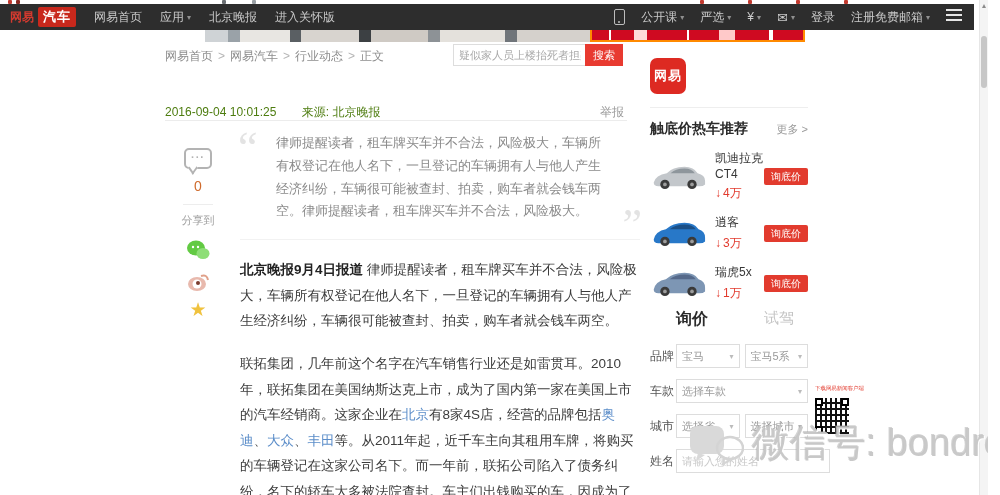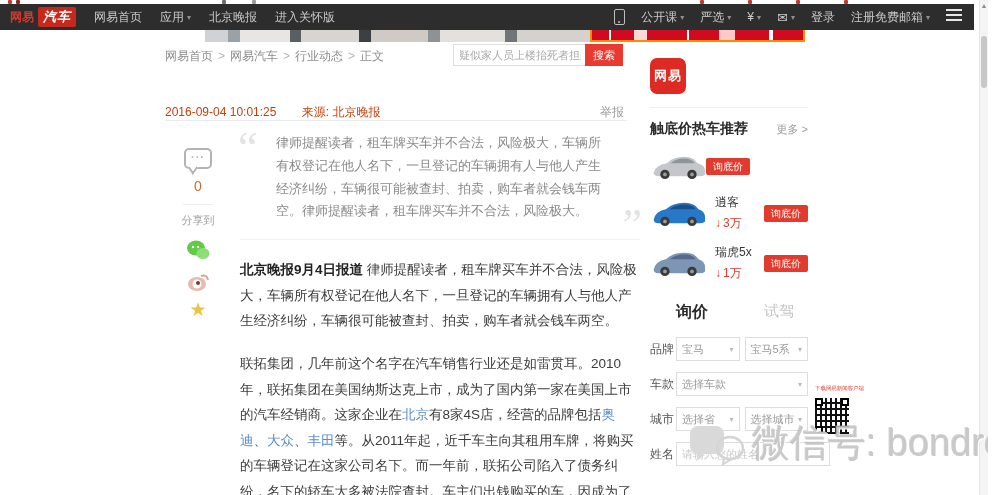--- a/index.html
+++ b/index.html
@@ -9,21 +9,21 @@
   
   .top-strip{position:absolute;left:0;top:0;width:100%;height:4px;background:#fff;}
   .top-strip i{position:absolute;top:0;width:4px;height:4px;border-radius:1px;}
 
   
   .navbar{position:absolute;left:0;top:4px;right:14px;height:26px;background:#2d2d2d;
           display:flex;align-items:center;padding:0 0 0 10px;box-sizing:border-box;}
   .nav-left{display:flex;align-items:center;gap:18px;}
   .logo{display:flex;align-items:center;gap:4px;}
   .logo-prefix{color:#d43a2f;font-weight:bold;font-size:12px;}
-  .logo-box{background:#c8281c;color:#fff;font-weight:bold;font-size:13px;padding:1px 5px;border-radius:2px;letter-spacing:1px;font-style:italic;}
+  .logo-box{background:#c8281c;color:#fff;font-weight:bold;font-size:13px;padding:1px 5px;border-radius:2px;letter-spacing:1px;}
   .nav-link{color:#c9c9c9;font-size:12px;cursor:pointer;display:flex;align-items:center;gap:3px;}
   .caret{font-size:8px;color:#8f8f8f;}
   .nav-right{margin-left:auto;display:flex;gap:16px;padding-right:12px;}
   .phone-ic{width:9px;height:14px;border:1px solid #bdbdbd;border-radius:2px;position:relative;}
   .phone-ic:after{content:"";position:absolute;left:3px;bottom:1px;width:2px;height:2px;background:#bdbdbd;border-radius:50%;}
   .mail-ic{color:#c9c9c9;font-size:13px;}
   .burger{width:16px;height:2px;background:#e6e6e6;box-shadow:0 5px 0 #e6e6e6,0 10px 0 #e6e6e6;margin-bottom:10px;}
 
   
   .banner{position:absolute;left:205px;top:30px;width:600px;height:12px;display:flex;}
@@ -36,21 +36,21 @@
   .breadcrumb{position:absolute;left:165px;top:48px;font-size:12px;color:#8d8d8d;}
   .breadcrumb .sep{margin:0 5px;color:#b5b5b5;}
   .search-input{position:absolute;left:453px;top:44px;width:122px;height:20px;border:1px solid #ddd;
     font-size:11px;color:#555;padding:0 5px;outline:none;font-family:inherit;}
   .search-input::placeholder{color:#a9a9a9;}
   .search-btn{position:absolute;left:585px;top:44px;width:38px;height:22px;background:#e83a30;color:#fff;
     border:none;font-size:11px;cursor:pointer;font-family:inherit;padding:0;}
 
   
   .title{position:absolute;left:165px;top:68px;width:560px;font-size:26px;font-weight:bold;color:#252525;letter-spacing:.5px;}
-  .meta{position:absolute;left:165px;top:104px;width:462px;font-size:12px;color:#c2410c;}
+  .meta{position:absolute;left:165px;top:104px;width:462px;font-size:12px;color:#4d7c0f;}
   .meta .src{margin-left:22px;}
   .report{position:absolute;left:600px;top:104px;font-size:12px;color:#9a9a9a;cursor:pointer;}
   .head-divider{position:absolute;left:165px;top:120px;width:462px;border-top:1px solid #ececec;}
 
   
   .rail{position:absolute;left:180px;top:148px;width:36px;text-align:center;}
   .cmt-ic{width:24px;height:17px;border:2px solid #b3b3b3;border-radius:5px;margin:0 auto;position:relative;color:#b3b3b3;
     font-size:11px;font-weight:bold;line-height:14px;letter-spacing:1px;cursor:pointer;}
   .cmt-ic:after{content:"";position:absolute;left:3px;bottom:-5px;width:6px;height:6px;background:#fff;
     border-right:2px solid #b3b3b3;border-bottom:2px solid #b3b3b3;transform:rotate(55deg) skewX(20deg);}
@@ -83,21 +83,21 @@
   .hot-title{font-size:14px;font-weight:bold;color:#2b2b2b;}
   .hot-more{font-size:11px;color:#999;cursor:pointer;}
   .car-row{display:flex;align-items:center;margin-top:12px;cursor:pointer;}
   .car-img{width:56px;height:32px;flex:none;}
   .car-info{margin-left:9px;flex:1;}
   .car-name{font-size:12px;color:#383838;}
   .car-price{font-size:12px;color:#e23b2e;margin-top:4px;}
   .car-price .arr{font-weight:bold;margin-right:2px;}
   .ask-btn{flex:none;width:44px;height:17px;background:#e23b2e;color:#fff;border:none;border-radius:2px;
     font-size:10px;cursor:pointer;font-family:inherit;padding:0;line-height:17px;}
-  .tabs{display:flex;gap:56px;margin:20px 0 14px;padding-left:26px;}
+  .tabs{display:flex;gap:56px;margin:7px 0 14px;padding-left:26px;}
   .tab-active{font-size:16px;font-weight:bold;color:#2b2b2b;cursor:pointer;}
   .tab-idle{font-size:15px;color:#c4c4c4;cursor:pointer;}
   .form-row{display:flex;align-items:center;margin-top:11px;}
   .form-label{width:26px;flex:none;font-size:12px;color:#555;}
   .fields{flex:1;display:flex;gap:5px;}
   .sel{flex:1;height:24px;border:1px solid #ddd;display:flex;align-items:center;justify-content:space-between;
     padding:0 5px;font-size:11px;color:#999;cursor:pointer;box-sizing:border-box;background:#fff;}
   .sel .caret{color:#bbb;}
   .txt-input{flex:1;height:24px;border:1px solid #ddd;font-size:11px;color:#555;padding:0 5px;
     box-sizing:border-box;outline:none;font-family:inherit;}
@@ -256,20 +256,24 @@
 
     <div class="car-row">
       <svg class="car-img" viewBox="0 0 60 34">
         <path d="M4 24 q2 -8 14 -10 q6 -7 19 -7 q10 0 14 7 q8 2 8 8 l0 4 q-2 2 -6 2 l-44 0 q-5 0 -5 -4 z" fill="#c3c7cb"></path>
         <path d="M22 14 q5 -5 15 -5 q8 0 11 5 z" fill="#8e969c"></path>
         <circle cx="16" cy="26" r="5" fill="#3a3a3a"></circle>
           <circle cx="45" cy="26" r="5" fill="#3a3a3a"></circle>
         <circle cx="16" cy="26" r="2" fill="#9c9c9c"></circle>
           <circle cx="45" cy="26" r="2" fill="#9c9c9c"></circle>
       </svg>
+      <div class="car-info">
+        <div class="car-name">凯迪拉克CT4</div>
+        <div class="car-price"><span class="arr">↓</span><span>4万</span></div>
+      </div>
       <button class="ask-btn">询底价</button>
     </div>
 
     <div class="car-row">
       <svg class="car-img" viewBox="0 0 60 34">
         <path d="M4 24 q2 -9 13 -11 q7 -7 20 -7 q11 0 15 7 q7 2 7 9 l0 4 q-2 2 -6 2 l-44 0 q-5 0 -5 -4 z" fill="#2878c8"></path>
         <path d="M21 13 q6 -5 16 -5 q9 0 12 5 z" fill="#1b4f86"></path>
         <circle cx="16" cy="26" r="5" fill="#3a3a3a"></circle>
           <circle cx="45" cy="26" r="5" fill="#3a3a3a"></circle>
         <circle cx="16" cy="26" r="2" fill="#9c9c9c"></circle>

